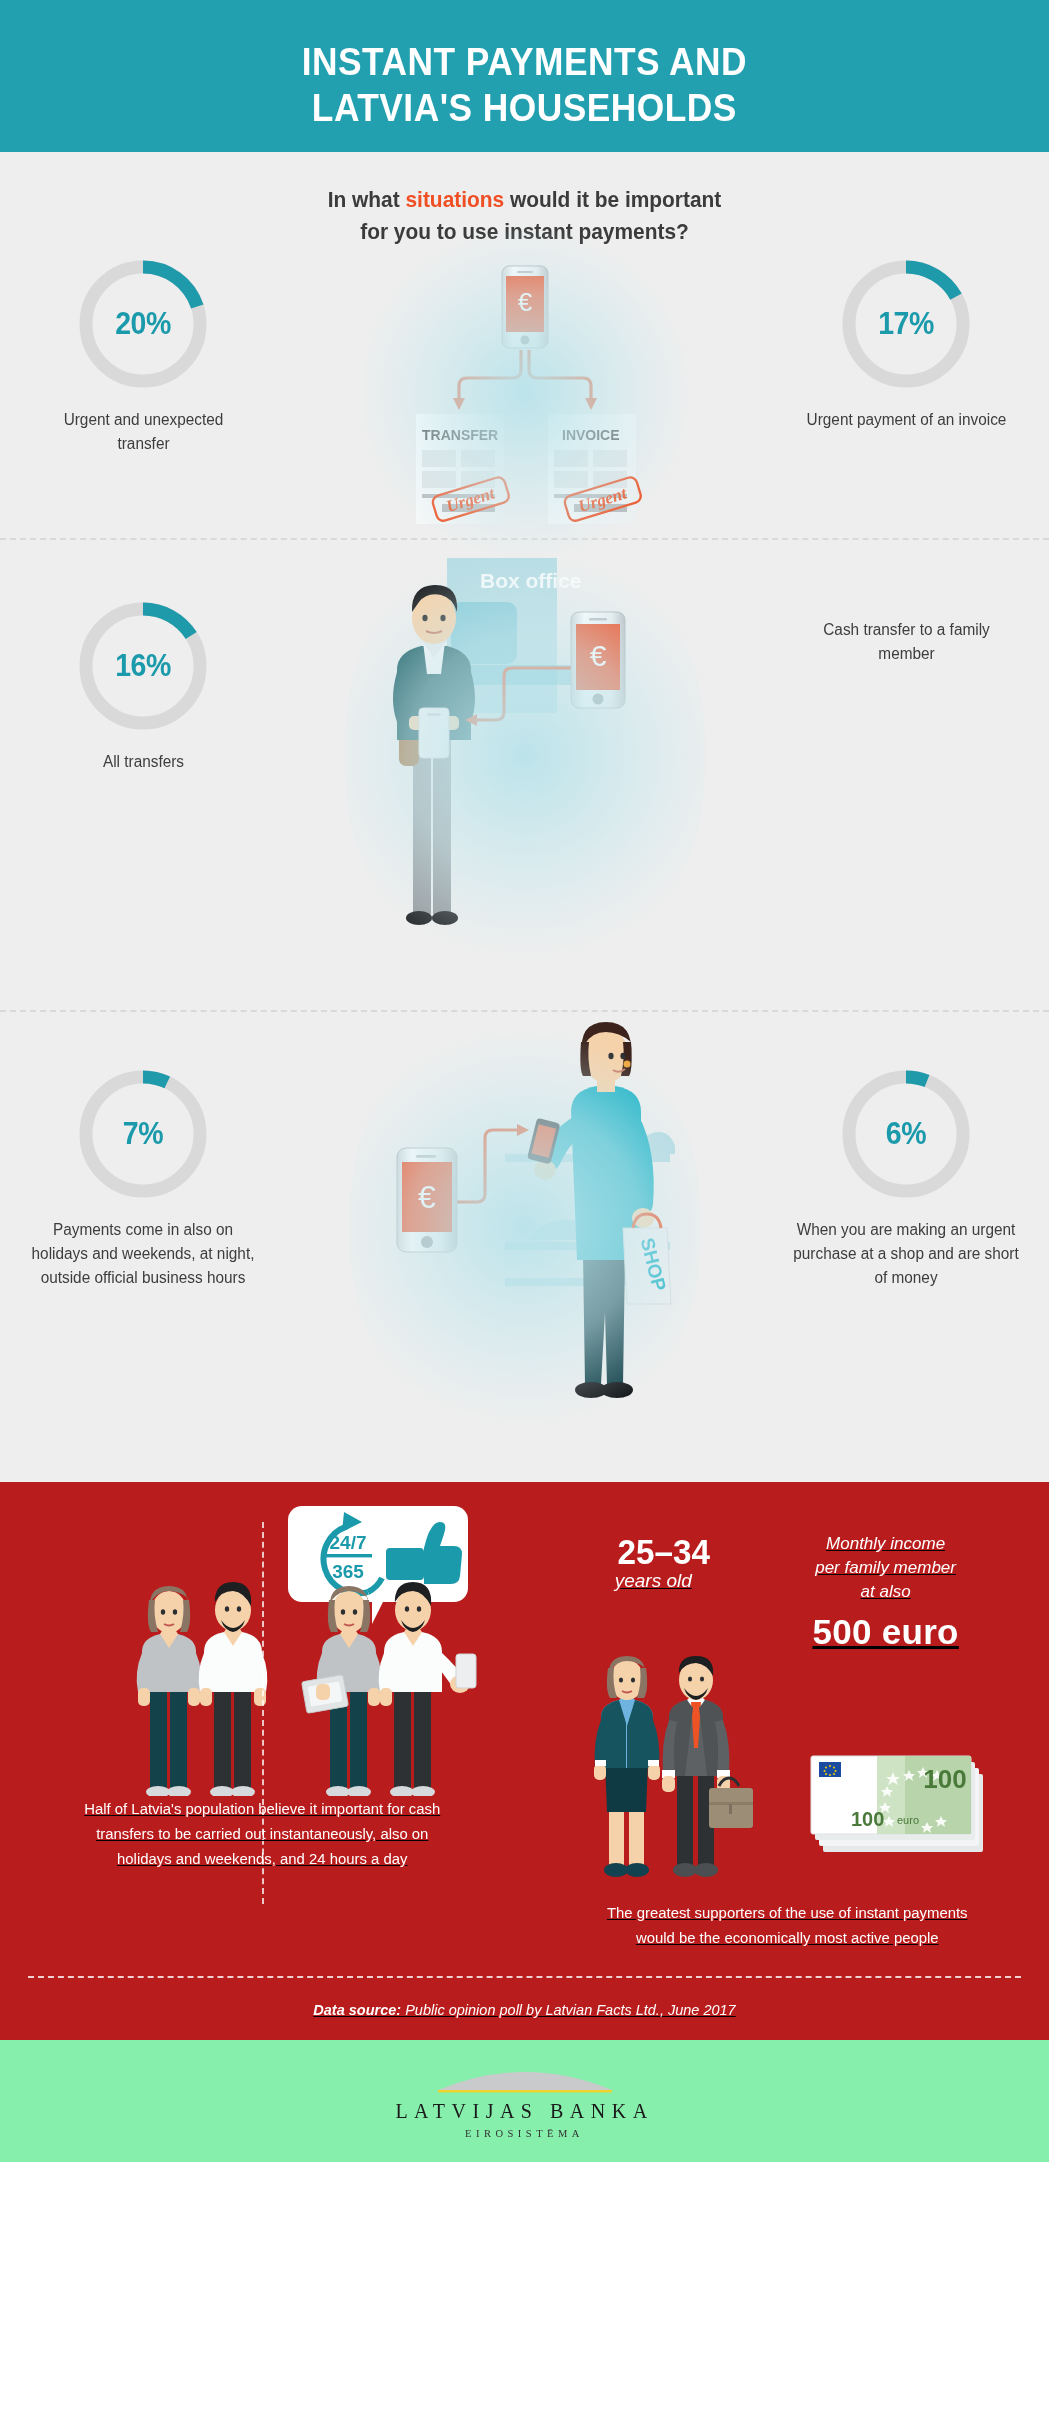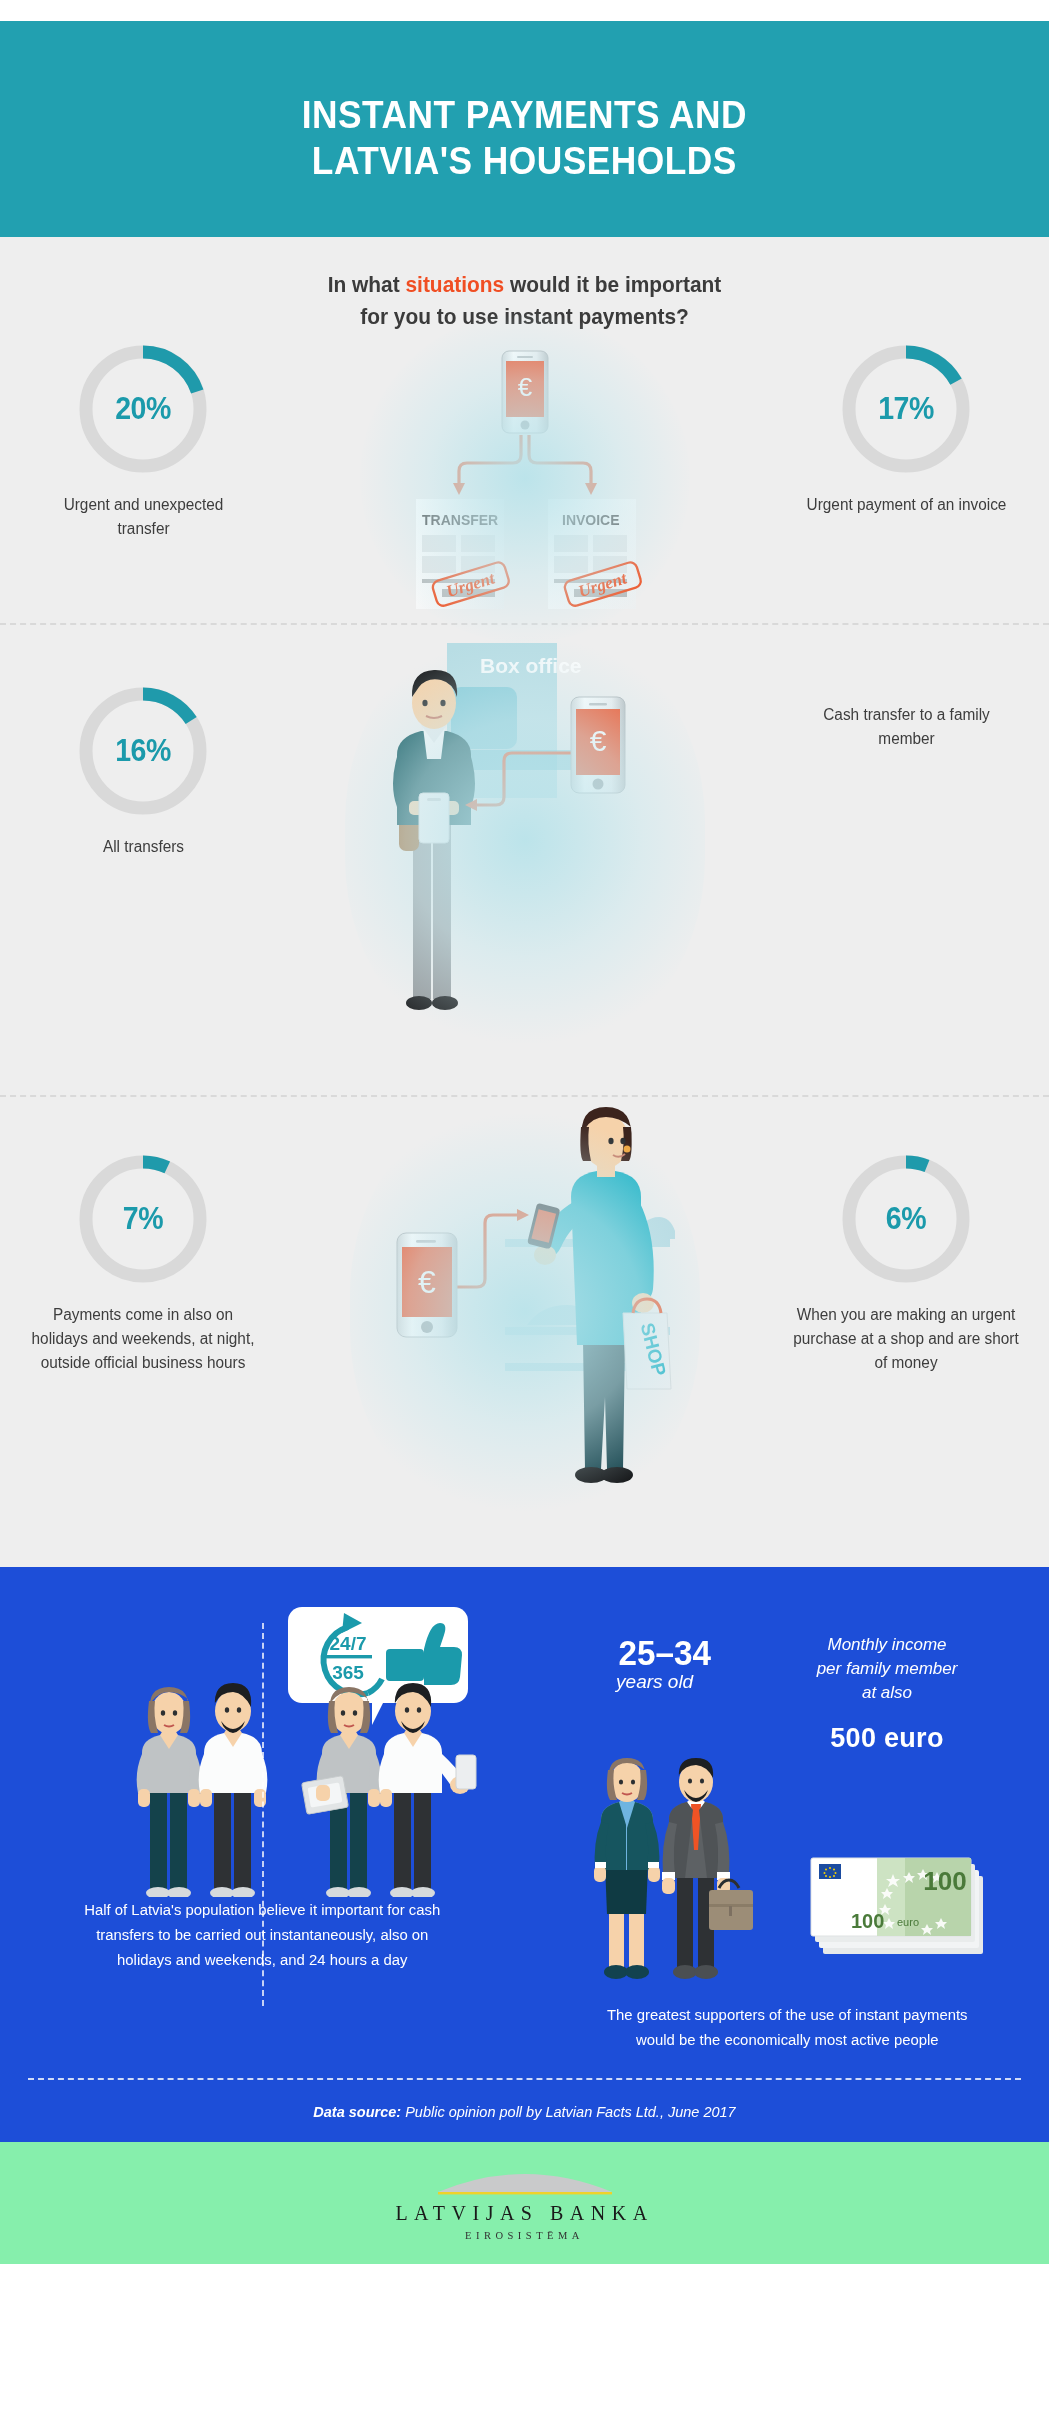--- a/index.html
+++ b/index.html
@@ -9,28 +9,27 @@
     background: #ffffff;
     width: 1049px;
     height: 2420px;
     position: relative;
     overflow: hidden;
   }
   .page { width: 1049px; height: 2420px; position: relative; }
 
   
   .header {
-    height: 216px;
+    height: 152px;
     background: #22a0b0;
     display: flex;
     flex-direction: column;
     align-items: center;
     justify-content: center;
     padding-top: 20px;
-    margin-top: 21px;
   }
   .header h1 {
     color: #ffffff;
     font-size: 38px;
     font-weight: bold;
     letter-spacing: 0.5px;
     line-height: 1.20;
     text-align: center;
     transform: scaleX(0.93);
   }
@@ -113,23 +112,24 @@
     left: 50%; top: 50%;
     transform: translate(-50%,-50%);
     width: 330px; height: 330px;
     border-radius: 50%;
     background: radial-gradient(circle, rgba(185,227,234,0.95) 0%, rgba(205,233,238,0.55) 42%, rgba(238,238,238,0) 72%);
     pointer-events: none;
   }
 
   
   .teal-panel {
-    background: #1d4ed8;
+    background: #b91c1c;
     position: relative;
-    padding-top: 30px;
+    padding-top: 14px;
+    text-decoration: underline;
   }
   .teal-cols { display: flex; }
   .teal-col { flex: 1; position: relative; padding: 0 16px; }
   .vdash {
     position: absolute;
     left: 50%;
     top: 26px;
     bottom: 46px;
     border-left: 2px dashed rgba(255,255,255,0.75);
   }
@@ -156,21 +156,21 @@
 
   
   .age-block { text-align: left; color: #fff; }
   .age-num {
     font-size: 35px; font-weight: bold; letter-spacing: 0px;
     transform: scaleX(0.95); display: inline-block;
   }
   .age-sub { font-size: 19px; font-style: italic; margin-top: -2px; }
   .income-block { text-align: center; color: #fff; }
   .income-txt { font-size: 17px; font-style: italic; line-height: 1.42; }
-  .income-amt { font-size: 27px; font-weight: bold; margin-top: 18px; letter-spacing: 0.3px; }
+  .income-amt { font-size: 35px; font-weight: bold; margin-top: 8px; letter-spacing: 0.3px; }
 
   
   .footer {
     background: #86efac;
     height: 122px;
     display: flex;
     flex-direction: column;
     align-items: center;
     justify-content: center;
   }

